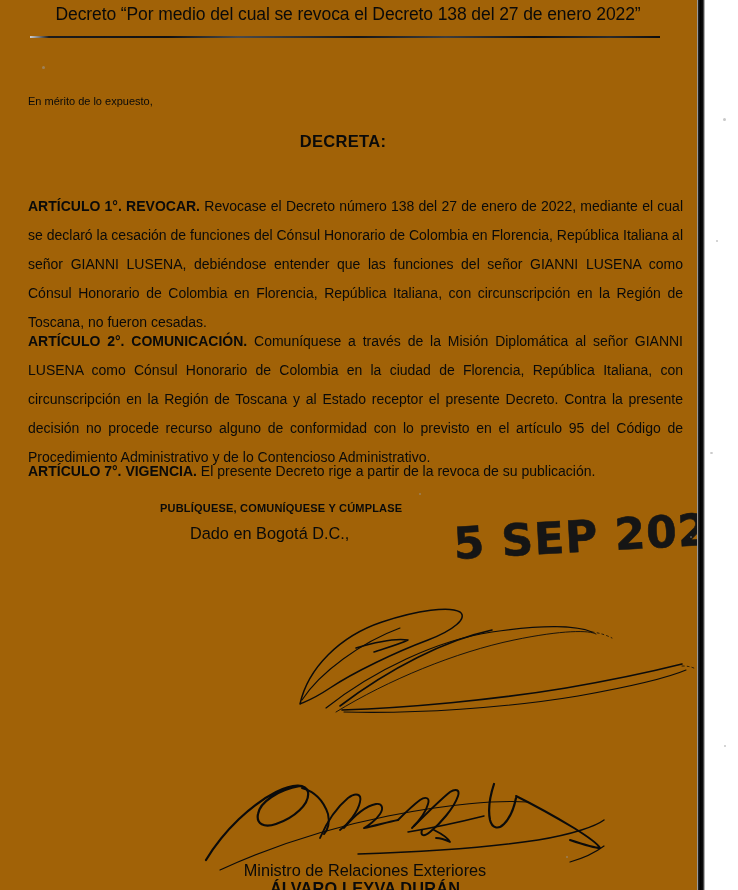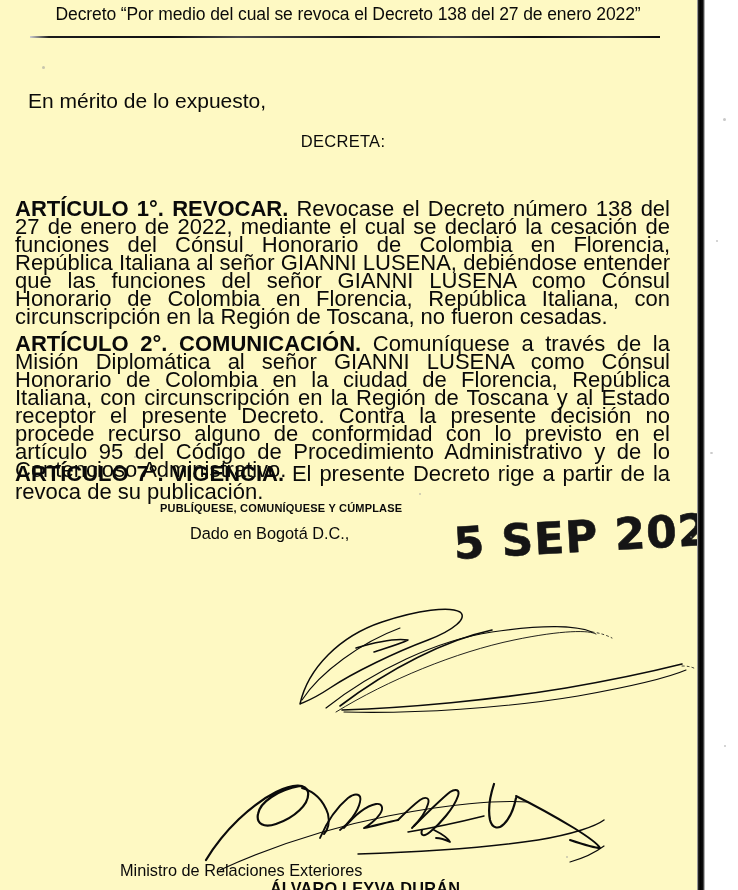--- a/index.html
+++ b/index.html
@@ -8,21 +8,21 @@
     padding: 0;
     background: #ffffff;
   }
   body {
     font-family: "Liberation Sans", sans-serif;
   }
   #page {
     position: relative;
     width: 738px;
     height: 890px;
-    background: #fef9c3;
+    background: #a16207;
     overflow: hidden;
     color: #0a0a0a;
   }
 
   
   .scan-edge {
     position: absolute;
     top: 0;
     left: 697px;
     width: 8px;
@@ -66,39 +66,39 @@
     background: linear-gradient(to right,
         #cfcfcf 0%, #1c1c1c 3%, #111 22%, #4a4a4a 33%, #161616 52%,
         #3d3d3d 66%, #101010 80%, #2b2b2b 92%, #0c0c0c 100%);
   }
 
   
   .intro {
     position: absolute;
     top: 90px;
     left: 28px;
-    font-size: 21px;
+    font-size: 11px;
     line-height: 22px;
   }
   .decreta {
     position: absolute;
     top: 132px;
     left: 28px;
     width: 630px;
     text-align: center;
     font-size: 16.5px;
-    font-weight: normal;
+    font-weight: bold;
     letter-spacing: .3px;
   }
   .para {
     position: absolute;
-    left: 15px;
+    left: 28px;
     width: 655px;
-    font-size: 22px;
-    line-height: 18px;
+    font-size: 14px;
+    line-height: 29px;
     text-align: justify;
     text-justify: inter-word;
   }
   .para b { font-weight: bold; }
   #art1 { top: 178px; }
   #art2 { top: 313px; }
   #art3 { top: 443px; }
 
   
   .publiquese {
@@ -156,20 +156,21 @@
     font-weight: bold;
     letter-spacing: .2px;
     white-space: nowrap;
     margin-top: 41px;
   }
   .signer-title {
     position: absolute;
     top: 861px;
     left: 120px;
     width: 490px;
+    text-align: center;
     font-size: 16.3px;
     white-space: nowrap;
   }
 </style>
 </head>
 <body>
 
 <div id="page">
 
   <div class="header-line">Decreto “Por medio del cual se revoca el Decreto 138 del 27 de enero 2022”</div>

